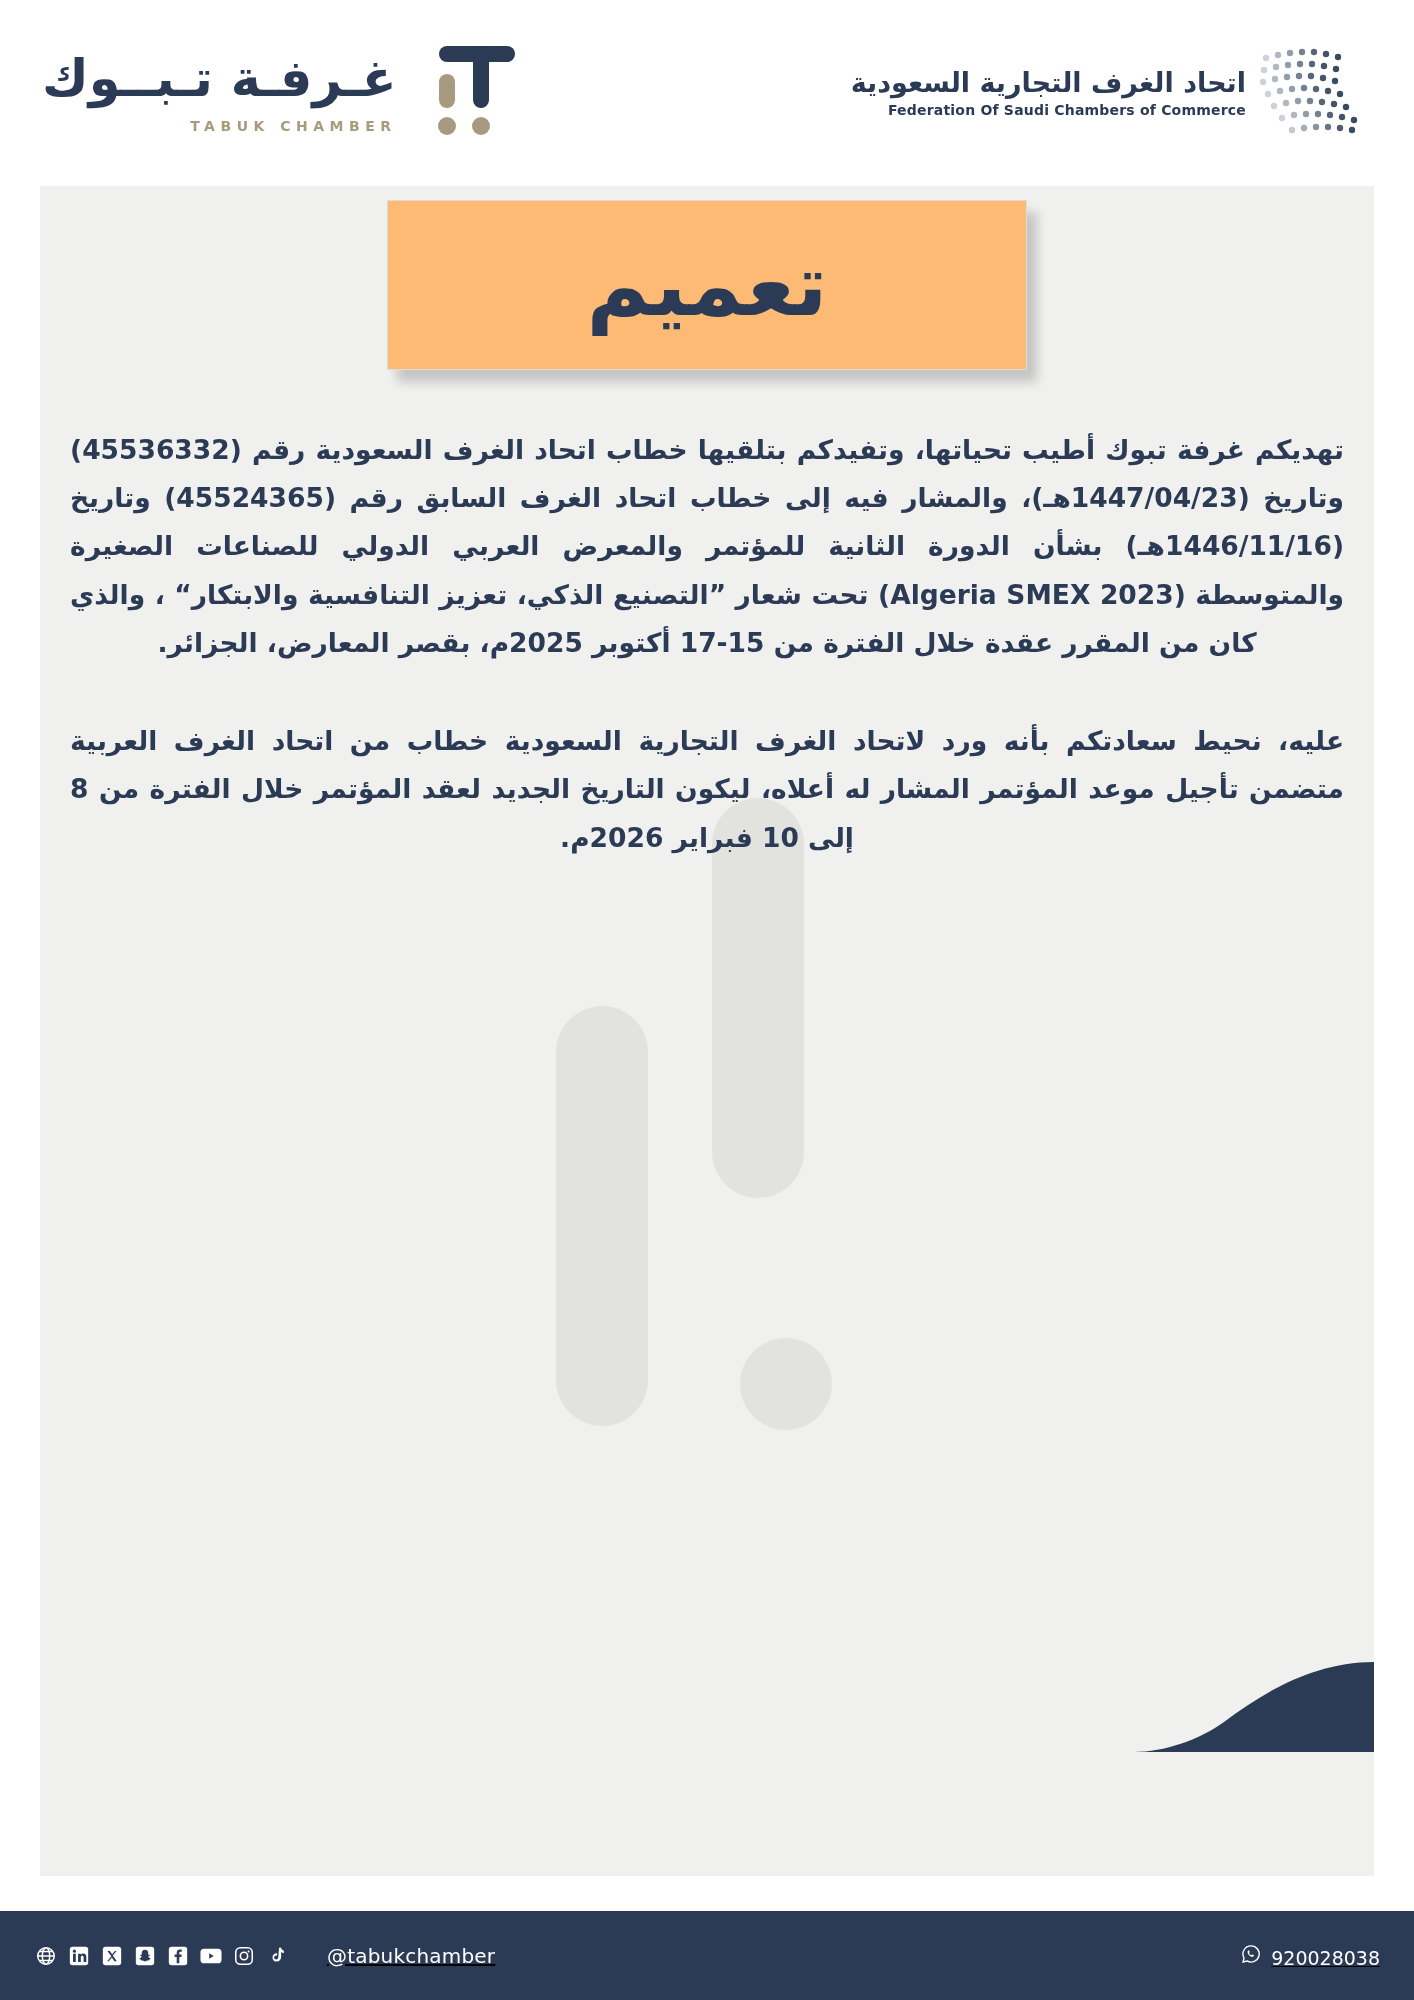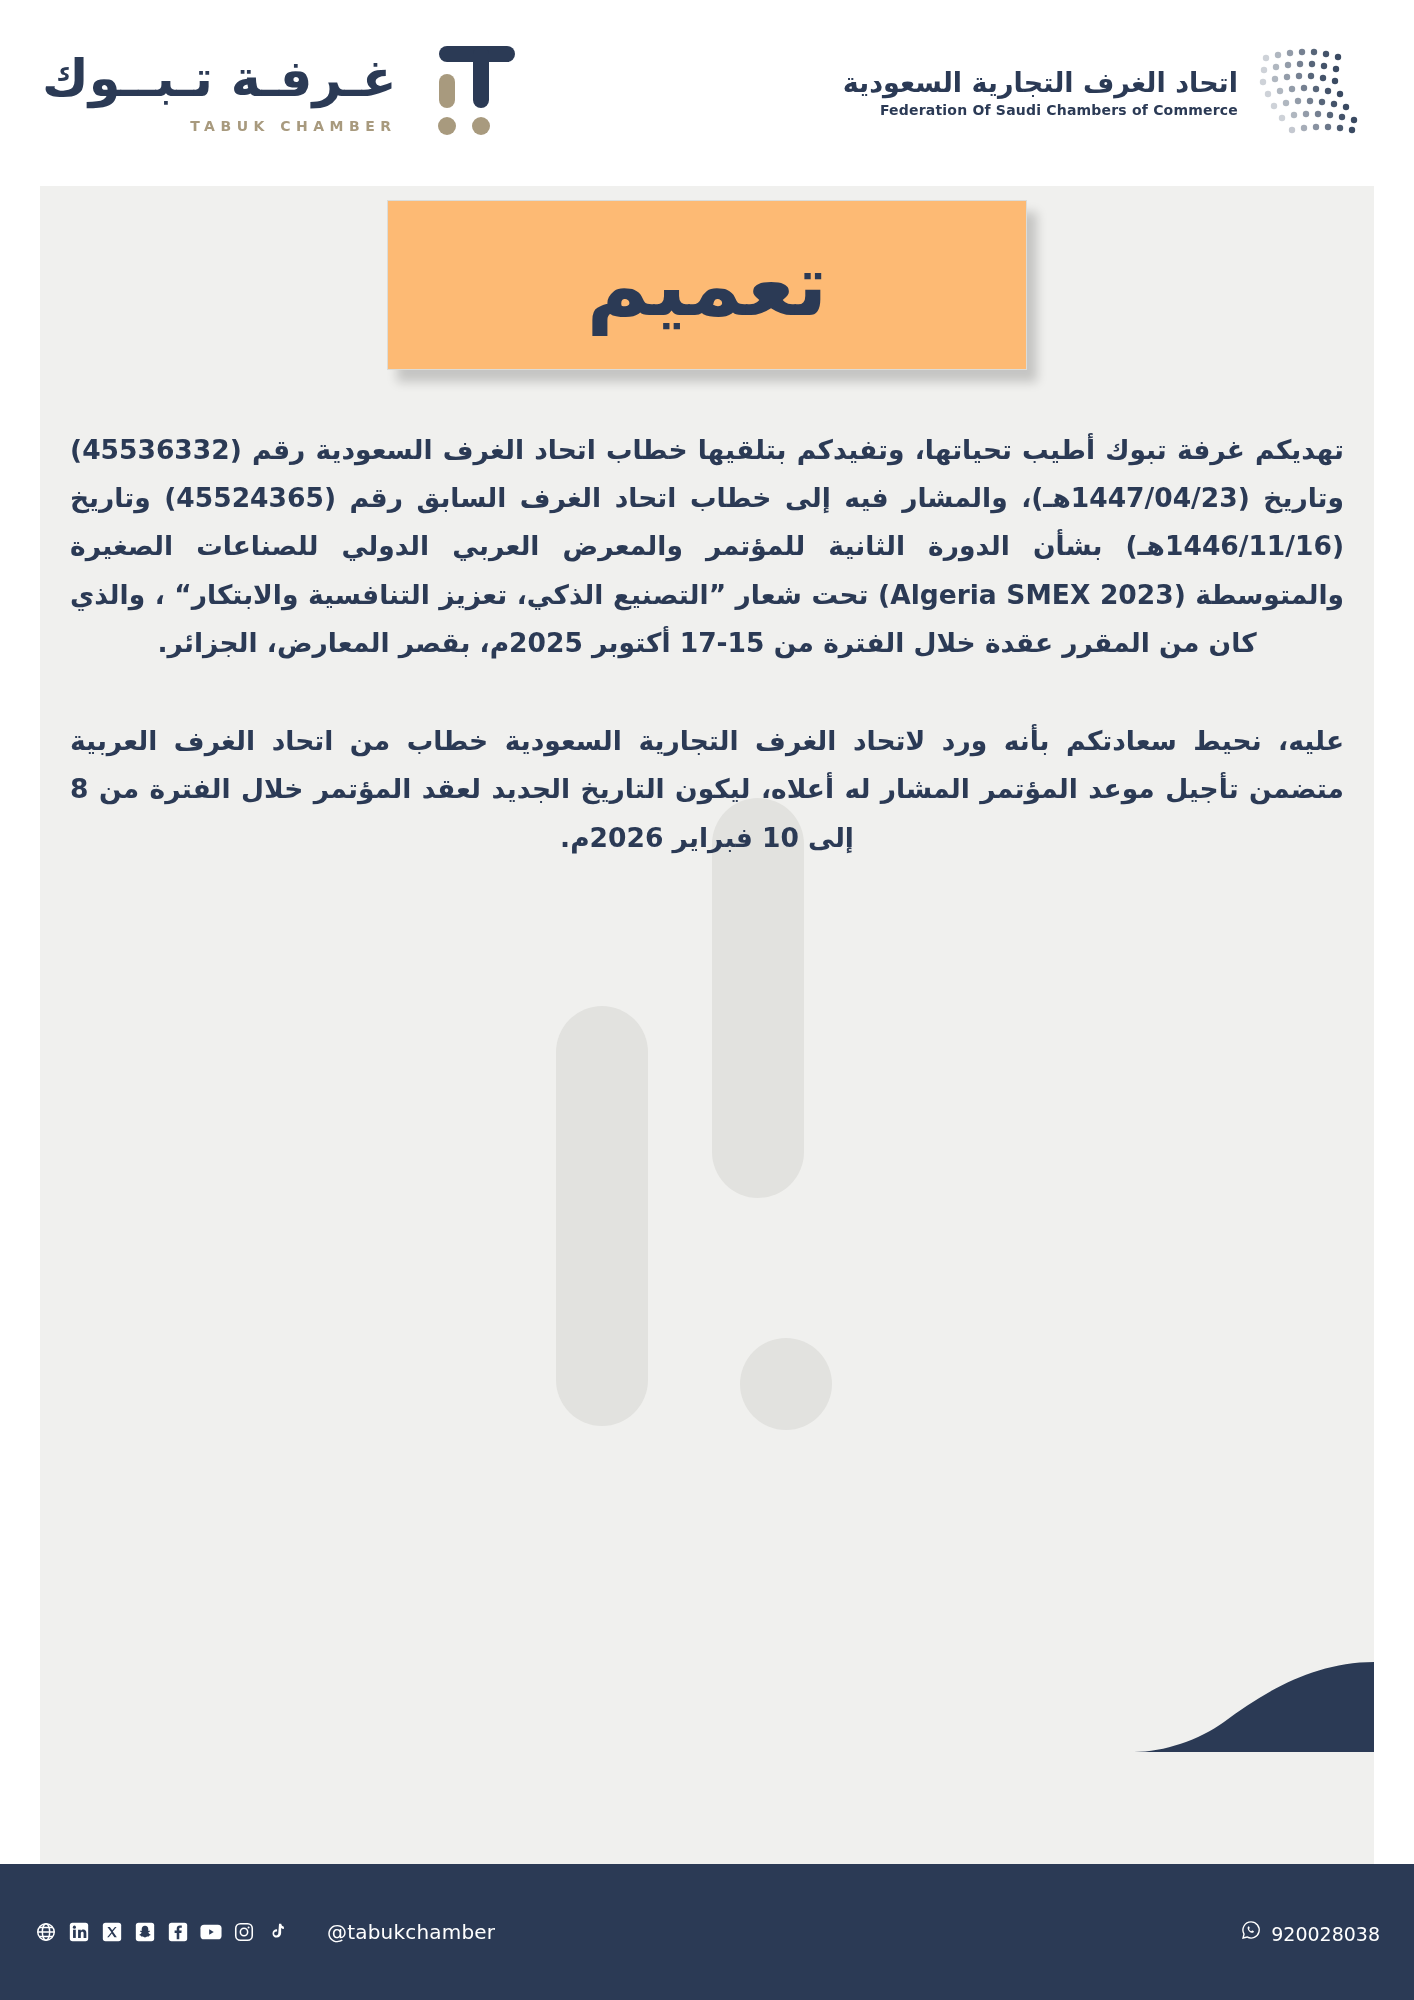--- a/index.html
+++ b/index.html
@@ -25,21 +25,21 @@
     display: flex;
     align-items: center;
     justify-content: space-between;
     box-sizing: border-box;
     padding: 0 46px 0 42px;
   }
   
   .fed-logo {
     display: flex;
     align-items: center;
-    gap: 14px;
+    gap: 6px;
     direction: ltr;
   }
   .fed-text {
     text-align: right;
     line-height: 1.1;
   }
   .fed-ar {
     font-size: 27px;
     font-weight: bold;
     color: #2b3a55;
@@ -167,28 +167,29 @@
     margin: 8px 0 44px 0;
   }
   .para.p2 { margin-top: 50px; }
 
   
   .footer {
     position: absolute;
     left: 0;
     bottom: 0;
     width: 1414px;
-    height: 136px;
+    height: 89px;
     background: #2b3a55;
     display: flex;
     align-items: center;
     justify-content: space-between;
     box-sizing: border-box;
     padding: 0 34px;
     direction: ltr;
+    text-decoration: underline;
   }
   .footer-left {
     display: flex;
     align-items: center;
     gap: 14px;
   }
   .social {
     display: flex;
     align-items: center;
     gap: 9px;

